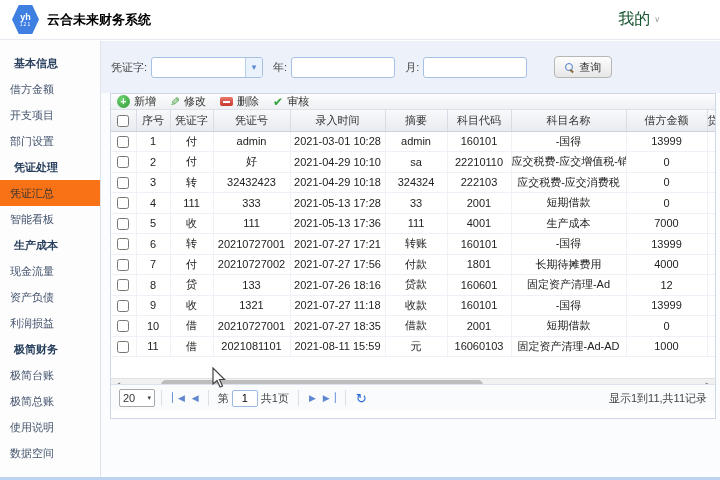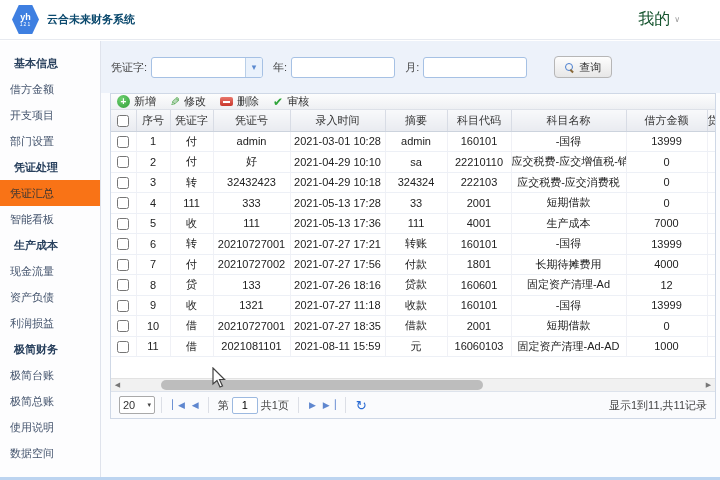--- a/index.html
+++ b/index.html
@@ -1,25 +1,25 @@
 <!DOCTYPE html>
 <html><head>
 <meta charset="utf-8">
 <style>
   * { box-sizing: border-box; margin: 0; padding: 0; }
   html,body { width:720px; height:480px; overflow:hidden; }
   body { font-family:"Liberation Sans","DejaVu Sans",sans-serif; background:#fff; position:relative; font-size:11px; color:#333; }
 
   
-  .app-header { height:40px; background:#fff; border-bottom:1px solid #e7eaf0; display:flex; align-items:center; justify-content:space-between; padding:0 40px 0 12px; }
+  .app-header { height:40px; background:#fff; border-bottom:1px solid #e7eaf0; display:flex; align-items:center; justify-content:space-between; padding:0 60px 0 12px; }
   .logo-wrap { display:flex; align-items:center; gap:8px; }
   .hexagon { width:27px; height:29px; background:#3e7fe1; clip-path:polygon(25% 0,75% 0,100% 50%,75% 100%,25% 100%,0 50%); display:flex; flex-direction:column; align-items:center; justify-content:center; color:#fff; line-height:1; }
   .hexagon .l1 { font-size:9px; font-weight:bold; }
   .hexagon .l2 { font-size:5px; letter-spacing:1px; }
-  .app-title { font-size:11px; font-weight:bold; color:#0c4a6e; }
+  .app-title { font-size:13px; font-weight:bold; color:#000000; }
   .user-menu { display:flex; align-items:center; gap:4px; cursor:pointer; }
   .user-label { font-size:16px; font-weight:normal; color:#14532d; }
   .user-chev { font-size:8px; color:#999; }
 
   
   .app-body { position:absolute; top:41px; left:0; right:0; bottom:3px; display:flex; }
   .sidebar { width:101px; background:#fdfdfe; border-right:1px solid #dfe3ec; padding-top:9px; flex-shrink:0; }
   .side-item, .side-section { height:26px; line-height:26px; padding-left:10px; cursor:pointer; color:#44546d; }
   .side-section { font-weight:bold; color:#29415e; padding-left:14px; }
   .side-item.selected { background:#f97316; color:#333; }
@@ -56,21 +56,21 @@
   .grid td { height:20.5px; border-right:1px solid #f0f1f6; border-bottom:1px solid #edf0f6; text-align:center; font-size:11px; color:#222; overflow:hidden; white-space:nowrap; }
   .grid input[type=checkbox] { width:12px; height:12px; margin:0; vertical-align:middle; }
 
   
   .hscroll { position:absolute; left:0; right:0; bottom:27px; height:13px; background:#f1f1f1; border-top:1px solid #e2e2e2; }
   .hs-arrow { position:absolute; top:0; width:13px; height:12px; display:flex; align-items:center; justify-content:center; font-size:7px; color:#777; cursor:pointer; }
   .hs-left { left:0; } .hs-right { right:0; }
   .hs-thumb { position:absolute; top:1px; left:50px; width:322px; height:10px; background:#bdbdbd; border-radius:5px; cursor:grab; }
 
   
-  .pager { position:absolute; left:0; right:0; bottom:0; height:27px; background:#fafbfd; border-top:1px solid #dde3ec; display:flex; align-items:center; padding:12px 8px;margin-top:22px; }
+  .pager { position:absolute; left:0; right:0; bottom:7px; height:27px; background:#fafbfd; border-top:1px solid #dde3ec; display:flex; align-items:center; padding:12px 8px;margin-top:22px; }
   .psize { display:inline-flex; align-items:center; justify-content:space-between; width:36px; height:18px; border:1px solid #a9a9a9; border-radius:2px; background:#fff; padding:0 3px; cursor:pointer; }
   .psize-arrow { font-size:7px; color:#444; }
   .psep { width:1px; height:16px; background:#dcdfe6; margin:0 6px; }
   .picon { color:#5f87cf; font-size:9px; margin:0 4px; cursor:pointer; letter-spacing:-1px; }
   .plabel { color:#444; margin:0 3px; }
   .pnum { width:26px; height:17px; border:1px solid #9cb9e0; border-radius:2px; text-align:center; font-size:11px; outline:none; }
   .refresh-icon { color:#2b6cd4; font-size:13px; margin-left:4px; cursor:pointer; }
   .pright { margin-left:auto; color:#444; }
 
   .cursor-svg { position:absolute; z-index:50; }

